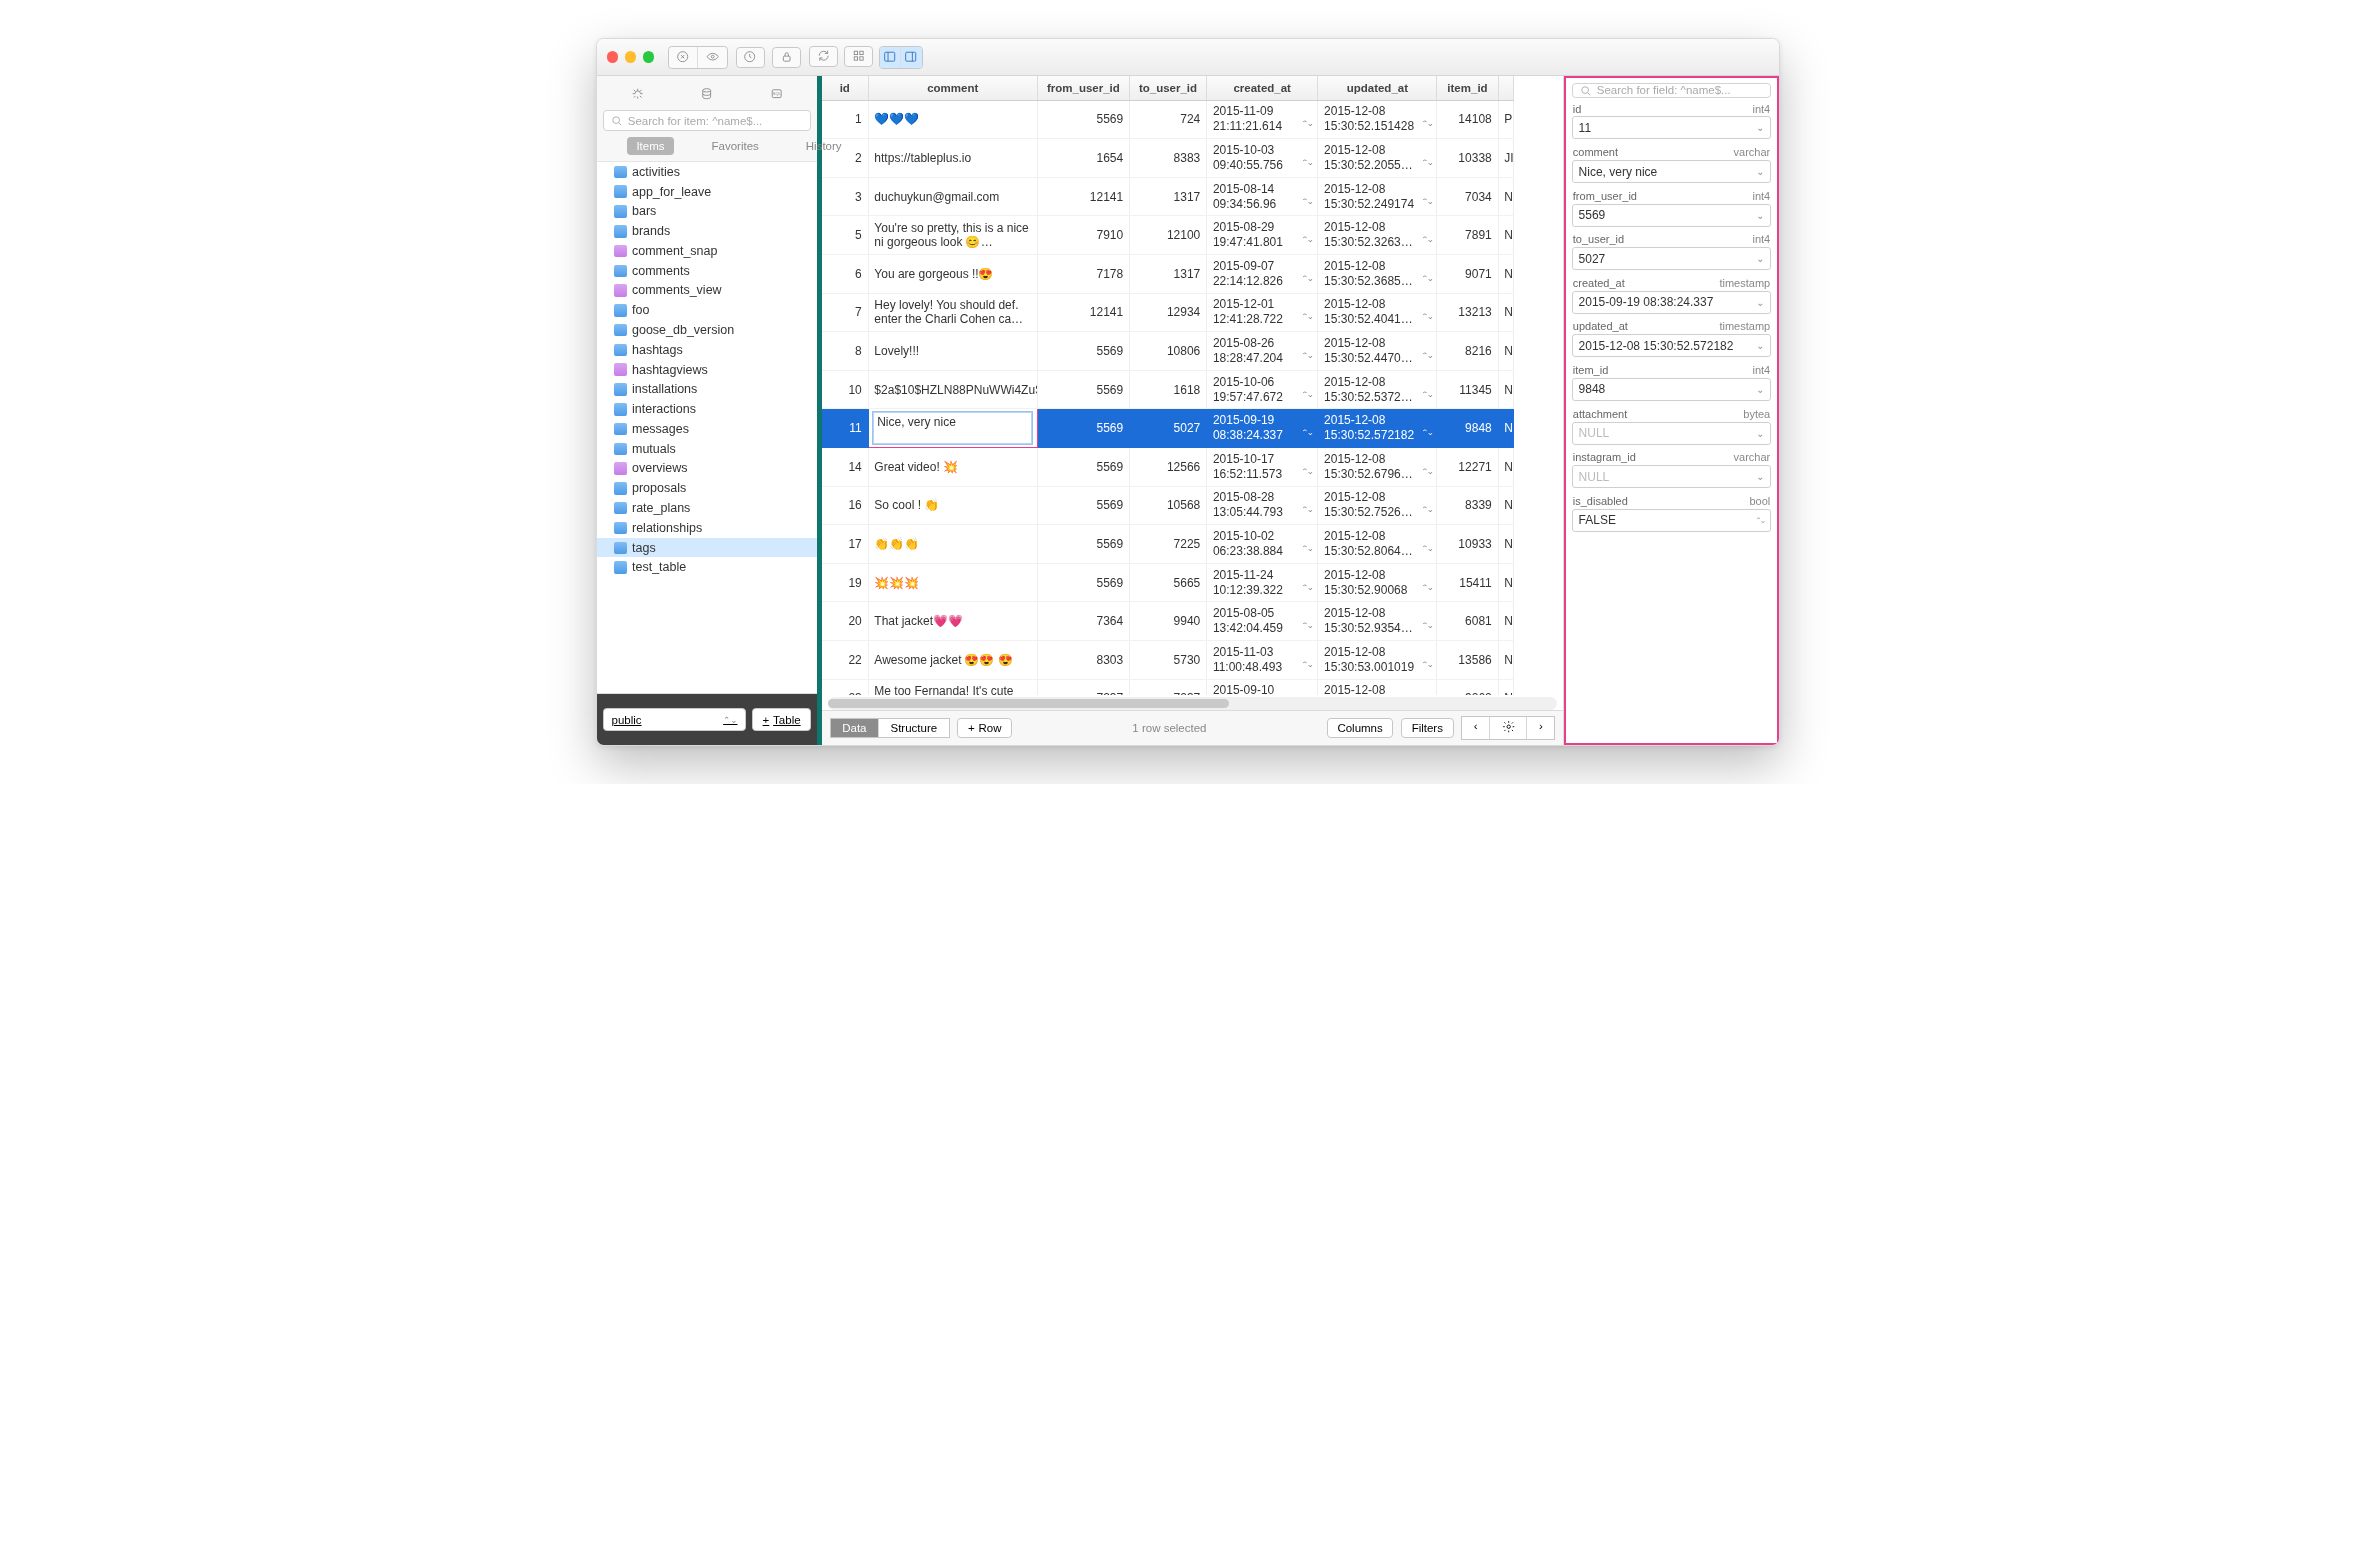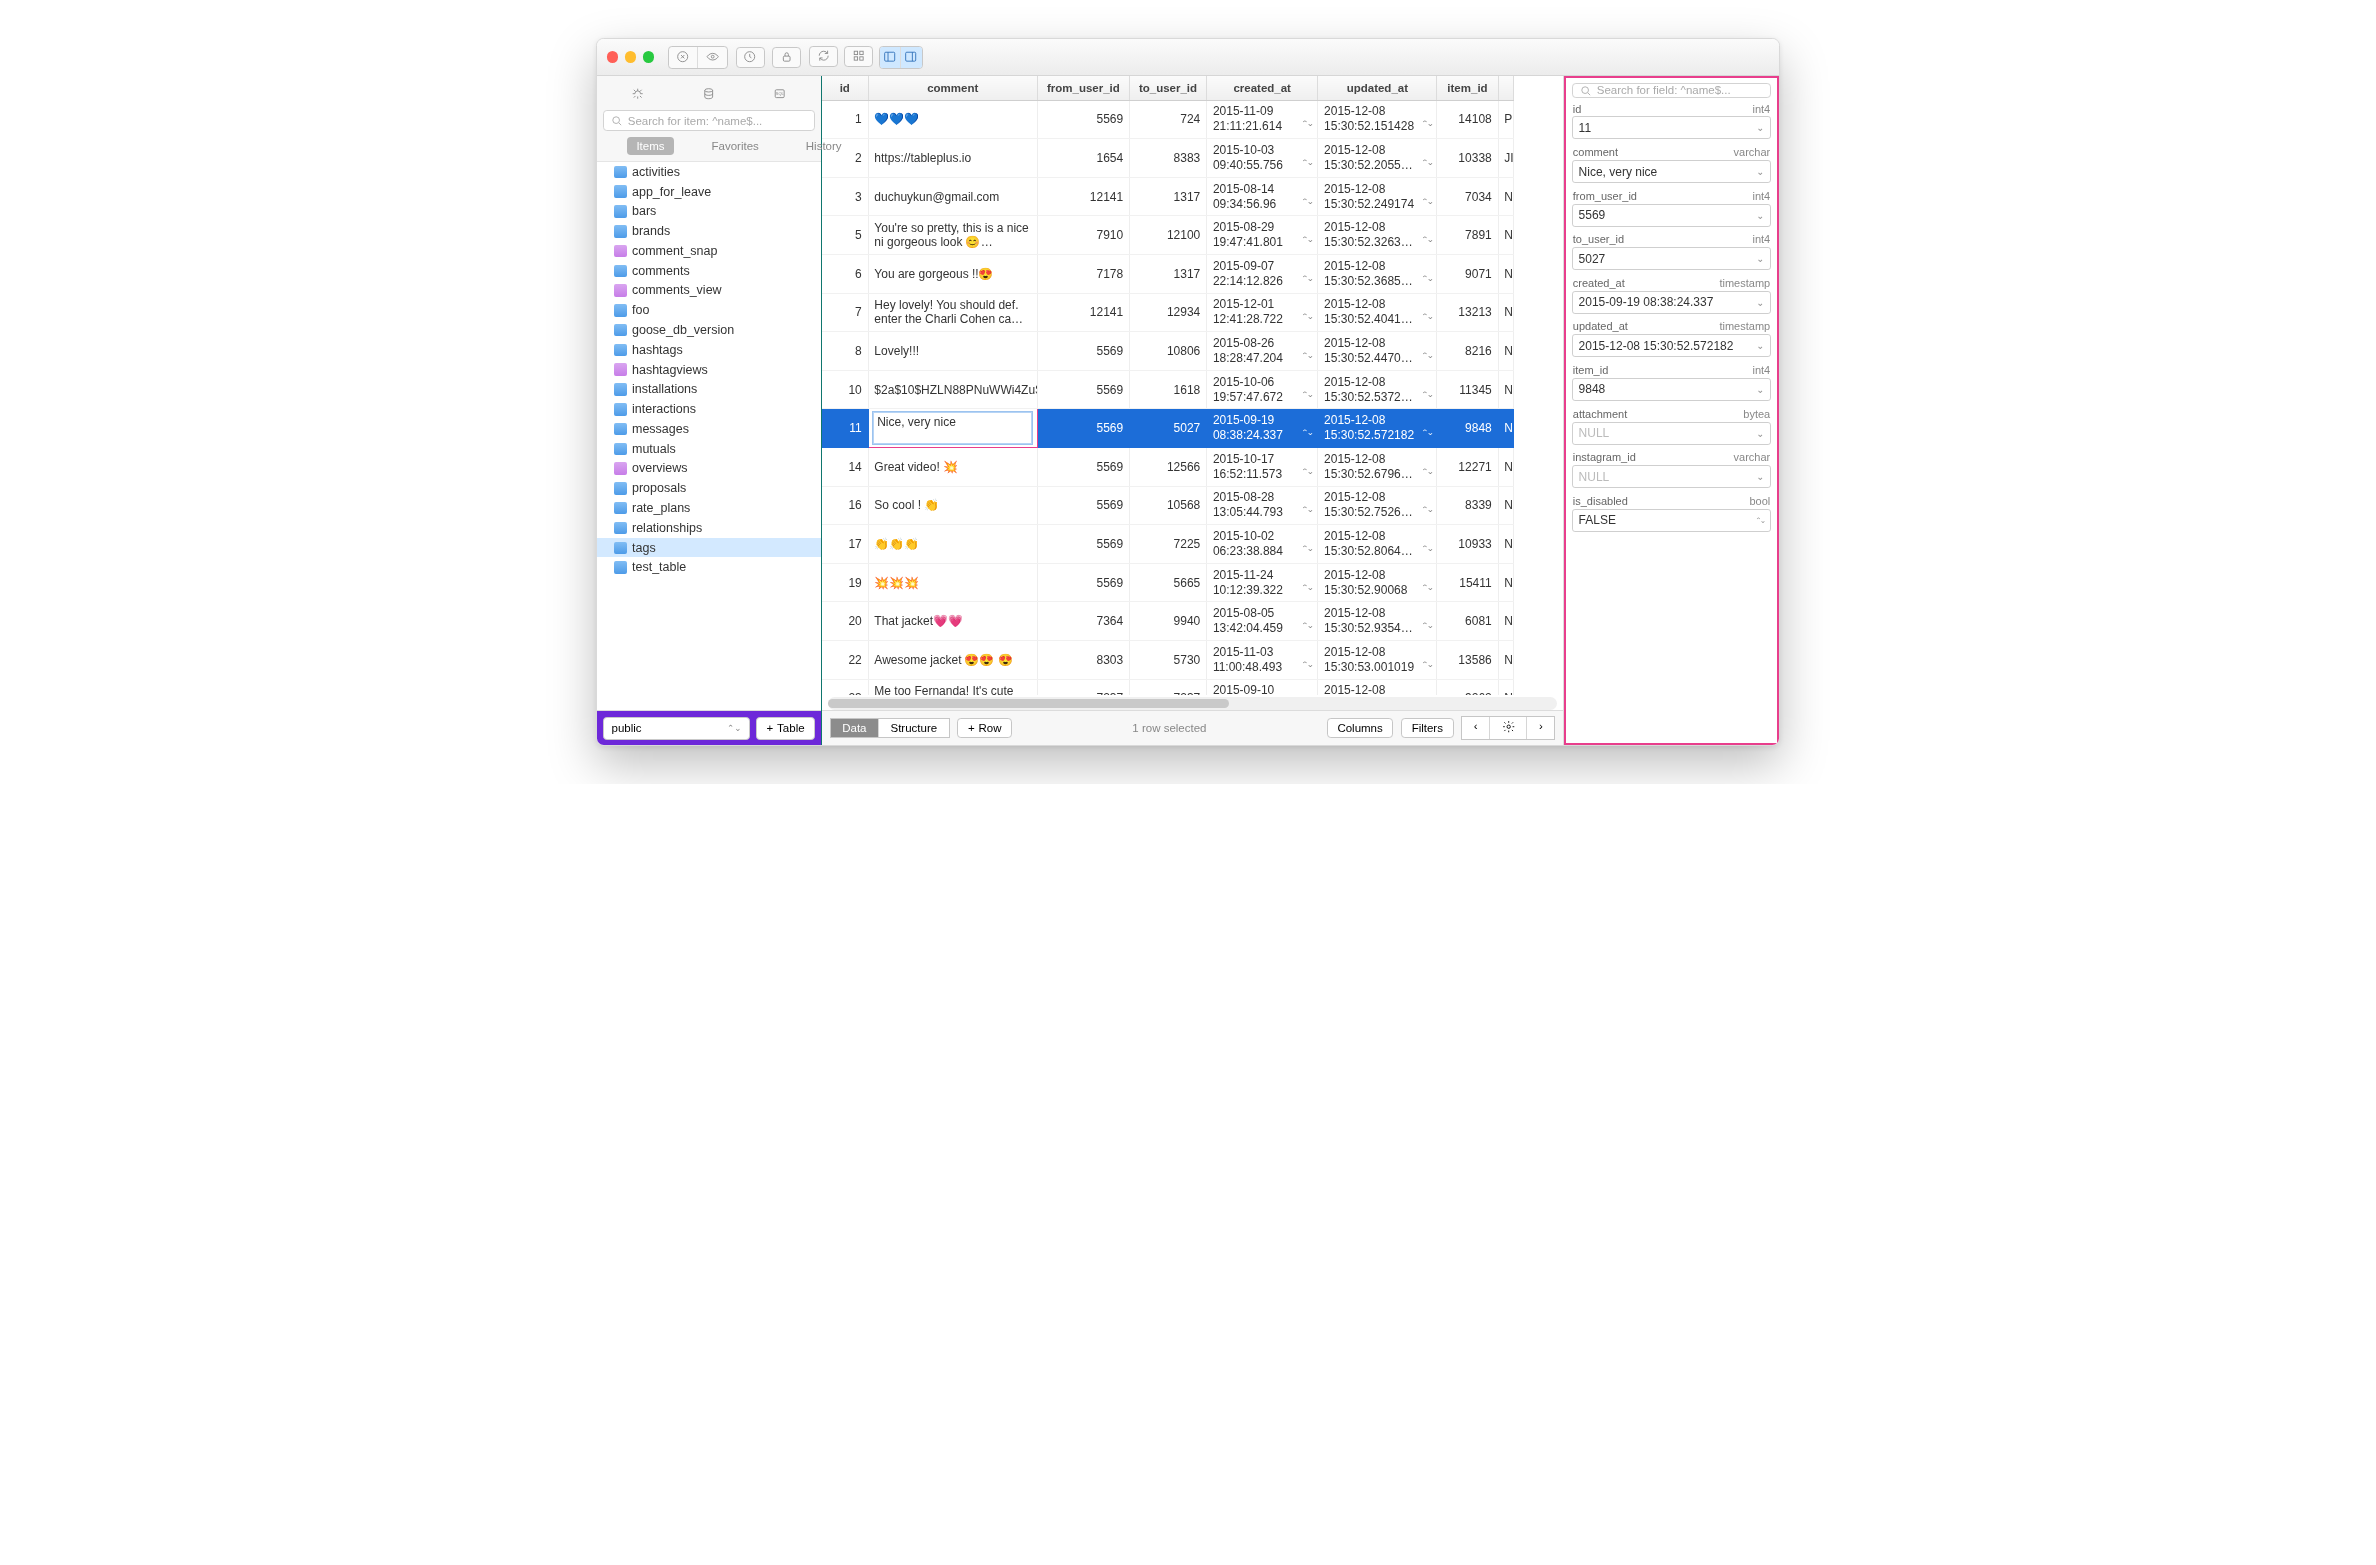--- a/index.html
+++ b/index.html
@@ -58,21 +58,21 @@
 }
 .tb-right { display:flex; gap:5.8px; }
 .tb-right .seg { display:flex; border:1px solid #c8c8c8; border-radius:3.8px; overflow:hidden;}
 .tb-right .seg span{ width:21px; height:21px; display:flex; align-items:center; justify-content:center; color:#888; border-right:1px solid #dcdcdc;}
 .tb-right .seg span:last-child{border-right:none;}
 .tb-right .seg span.active{ background:#cfe8ff; color:#2d6fb8;}
 
 .main { display:flex; height: 669px; }
 .sidebar {
   width: 225px;
-  border-right: 1px solid #0f766e;
+  border-right: 5px solid #0f766e;
   display: flex; flex-direction: column;
   background: #f7f7f7;
 }
 .sb-tabs { display:flex; justify-content:space-around; padding: 5.8px 5.8px 1.9px; }
 .sb-tabs span { width:29px; height:23px; display:flex; align-items:center; justify-content:center; color:#888;}
 .sb-search {
   margin: 3.8px 5.8px 5.8px;
   height: 21px;
   border:1px solid #d3d3d3; border-radius: 3.8px;
   background: #fff;
@@ -98,23 +98,24 @@
   content:""; position:absolute; left:17.3px; top:3.8px;
   width:12.5px; height:12.5px;
   background: linear-gradient(#81bdf4,#4d9be8);
   border-radius:1.9px;
 }
 .sb-item.view::before {
   background: linear-gradient(#d9a5f0,#c77de8);
 }
 .sb-item.sel { background:#d3e9ff; }
 .sb-bottom {
-  height: 35px; border-top: 1px solid #dcdcdc;
+  height: 52px; border-top: 1px solid #dcdcdc;
   display:flex; align-items:center; padding: 0 5.8px; gap:5.8px;
-  background:#6d28d9;
+  background:#404040;
+  text-decoration:underline;
 }
 .sb-select {
   flex:1; height:23px; border:1px solid #c9c9c9; border-radius:3.8px;
   background:#fff; padding: 0 7.7px; display:flex; align-items:center; justify-content:space-between;
   font-size:11.5px;
 }
 .sb-addbtn {
   height:23px; padding:0 9.6px; border:1px solid #c9c9c9; border-radius:3.8px; background:#fff;
   display:flex; align-items:center; gap:3.8px; font-size:11.5px;
 }

